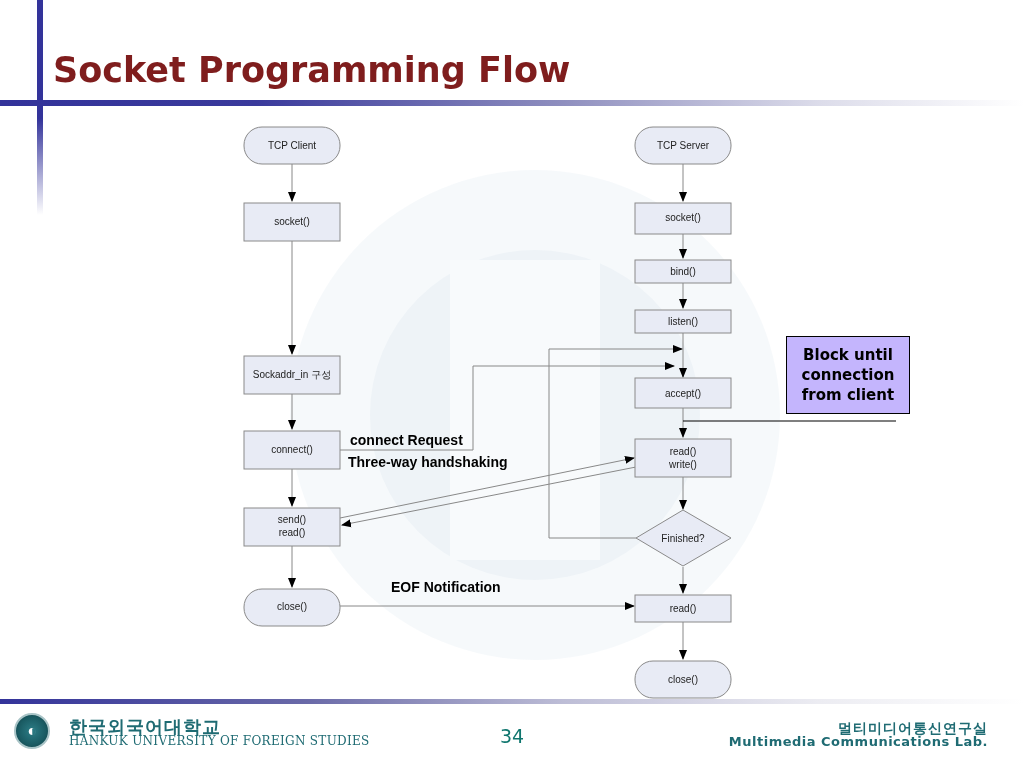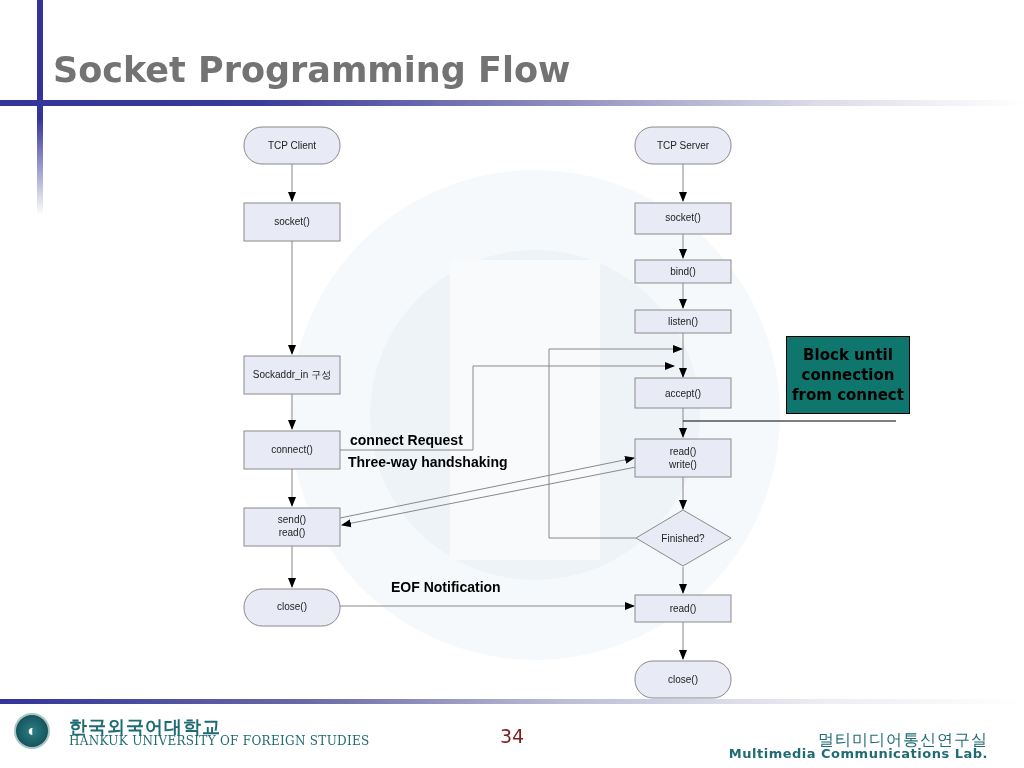--- a/index.html
+++ b/index.html
@@ -14,59 +14,59 @@
   .hbar-top {
     position: absolute; left: 0; top: 100px; width: 1024px; height: 6px;
     background: linear-gradient(to right, #33339a 0%, #3a3a9c 25%, #8f8fbf 55%, #dcdcea 80%, #ffffff 100%);
   }
   .hbar-bottom {
     position: absolute; left: 0; top: 699px; width: 1024px; height: 5px;
     background: linear-gradient(to right, #33339a 0%, #6a6aa8 30%, #bdbdd6 55%, #ececf2 80%, #ffffff 100%);
   }
   .title {
     position: absolute; left: 53px; top: 50px; font-size: 35px; font-weight: bold;
-    color: #737373; letter-spacing: 0px; font-family: "DejaVu Sans", sans-serif;
+    color: #7f1d1d; letter-spacing: 0px; font-family: "DejaVu Sans", sans-serif;
   }
   .watermark {
     position: absolute; left: 290px; top: 170px; width: 490px; height: 490px;
     border-radius: 50%; background: #f3f7fa; opacity: 0.75;
   }
   .wm-inner {
     position: absolute; left: 370px; top: 250px; width: 330px; height: 330px;
     border-radius: 50%; background: #eef3f7;
   }
   .wm-rect {
     position: absolute; left: 450px; top: 260px; width: 150px; height: 300px;
     background: #f8fafc;
   }
   svg.diagram { position: absolute; left: 0; top: 0; }
   .node-text { font-family: "Liberation Sans", sans-serif; font-size: 10px; fill: #222; }
   .label-bold { font-family: "Liberation Sans", sans-serif; font-size: 14px; font-weight: bold; fill: #000; }
   .callout {
     position: absolute; left: 786px; top: 336px; width: 122px; height: 76px;
-    border: 1.5px solid #000; background: #0f766e;
+    border: 1.5px solid #000; background: #c4b5fd;
     display: flex; align-items: center; justify-content: center; text-align: center;
     font-family: "DejaVu Sans", sans-serif; font-weight: bold; font-size: 15px; line-height: 20px;
   }
   .page-num {
     position: absolute; left: 500px; top: 725px; font-size: 19px;
-    font-family: "DejaVu Sans", sans-serif; color: #7f1d1d;
+    font-family: "DejaVu Sans", sans-serif; color: #0f766e;
   }
   .logo-left { position: absolute; left: 14px; top: 713px; display: flex; align-items: center; }
   .logo-circle {
     width: 36px; height: 36px; border-radius: 50%;
     background: radial-gradient(circle, #2c7d86 0%, #1a5b63 60%, #0e3b40 100%);
     border: 2px solid #a9c4c7; display: flex; align-items: center; justify-content: center;
     color: #fff; font-size: 16px; font-weight: bold; box-sizing: border-box;
   }
   .logo-text { margin-left: 19px; }
   .logo-ko { color: #1f6b73; font-weight: bold; font-size: 18px; font-family: "DejaVu Sans", sans-serif; letter-spacing: 1px; line-height: 20px; }
   .logo-en { color: #1f6b73; font-size: 12px; font-family: "DejaVu Serif", serif; line-height: 9px; letter-spacing: 0.3px; }
   .logo-right { position: absolute; right: 36px; top: 719px; text-align: right; }
-  .lab-ko { color: #1f6b73; font-weight: normal; font-size: 16px; font-family: "DejaVu Sans", sans-serif; letter-spacing: 1px; line-height: 18px; margin-top: 12px; }
+  .lab-ko { color: #1f6b73; font-weight: bold; font-size: 14px; font-family: "DejaVu Sans", sans-serif; letter-spacing: 1px; line-height: 18px; }
   .lab-en { color: #1f6b73; font-size: 13px; font-weight: bold; font-family: "DejaVu Sans", sans-serif; letter-spacing: 0.5px; line-height: 10px; }
 </style>
 </head>
 <body>
 
 <div class="watermark"></div>
 <div class="wm-inner"></div>
 <div class="wm-rect"></div>
 
 <div class="vbar"></div>
@@ -162,21 +162,21 @@
 
   <text x="350" y="445" class="label-bold">connect Request</text>
   <text x="348" y="467" class="label-bold">Three-way handshaking</text>
   <text x="391" y="592" class="label-bold">EOF Notification</text>
 </svg>
 
 <div class="callout">
   <div>
     <div>Block until</div>
     <div>connection</div>
-    <div>from connect</div>
+    <div>from client</div>
   </div>
 </div>
 
 <div class="hbar-bottom"></div>
 
 <div class="logo-left">
   <div class="logo-circle">◐</div>
   <div class="logo-text">
     <div class="logo-ko">한국외국어대학교</div>
     <div class="logo-en">HANKUK UNIVERSITY OF FOREIGN STUDIES</div>

